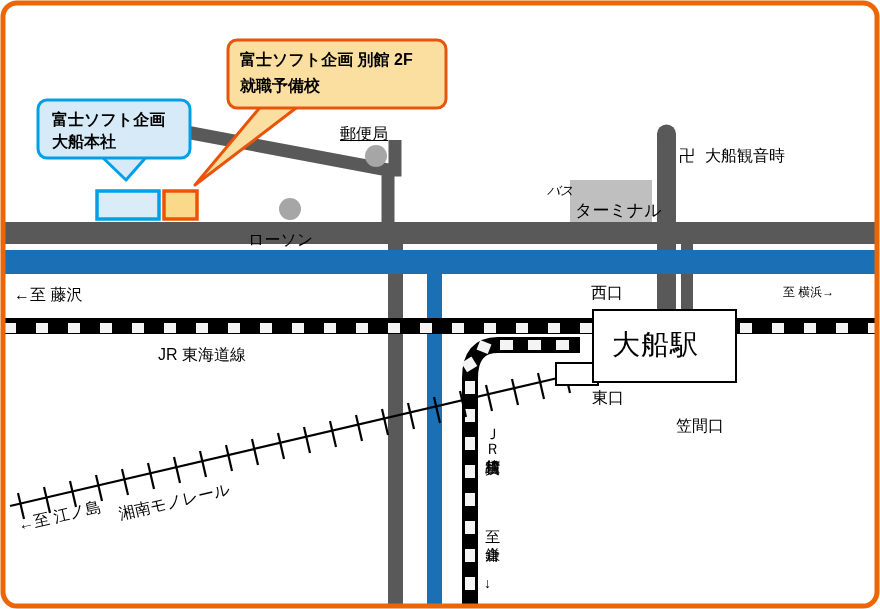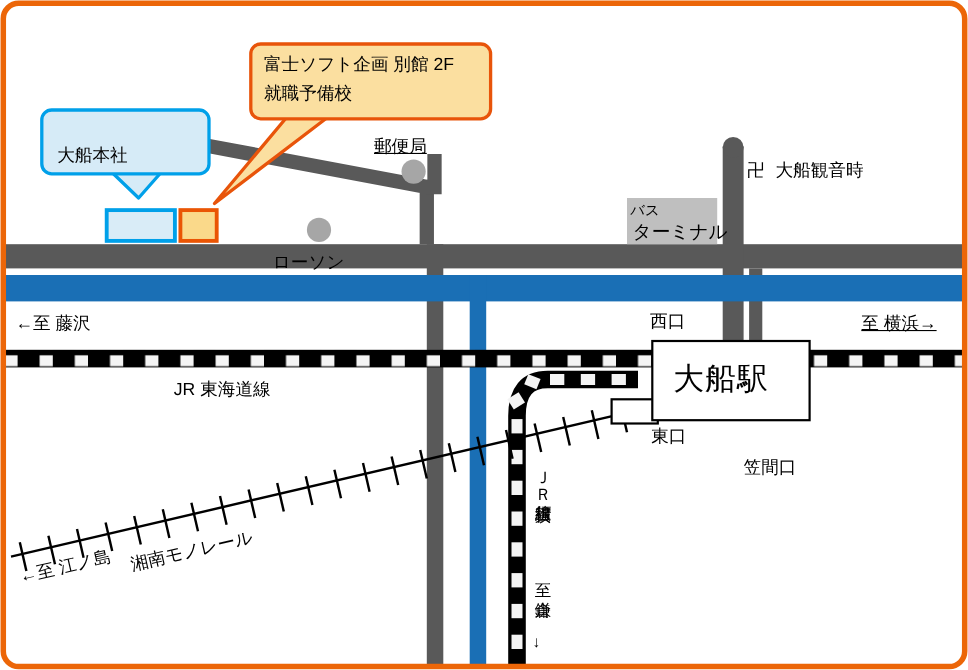--- a/index.html
+++ b/index.html
@@ -18,20 +18,21 @@
     color:#000000;
     white-space:pre;
     line-height:1.25;
   }
   .bubble-text{
     position:absolute;
     font-family:"Liberation Sans","DejaVu Sans",sans-serif;
     color:#000000;
     white-space:pre;
     line-height:1.45;
+    font-weight:bold;
   }
   .vert{
     writing-mode:vertical-rl;
     text-orientation:upright;
     white-space:pre;
   }
   .rot{
     transform-origin:left top;
   }
 </style>
@@ -149,49 +150,50 @@
       <path d="M 195 185 L 262 105 L 300 105 Z" fill="#FBDFA0" stroke="#E8540A" stroke-width="3" stroke-linejoin="round"></path>
       <rect x="228" y="40" width="218" height="68" rx="9" ry="9" fill="#FBDFA0" stroke="#E8540A" stroke-width="3"></rect>
 
       <path d="M 126 180 L 100 155 L 148 155 Z" fill="#D6EBF7" stroke="#00A0E9" stroke-width="3" stroke-linejoin="round"></path>
       <rect x="38" y="100" width="152" height="58" rx="9" ry="9" fill="#D6EBF7" stroke="#00A0E9" stroke-width="3"></rect>
     </g>
 
     <rect x="3" y="3" width="874" height="603" rx="14" ry="14" fill="none" stroke="#EC6608" stroke-width="5"></rect>
   </svg>
 
+  <div class="bubble-text" style="left:52px;top:108px;font-size:16px;">富士ソフト企画</div>
   <div class="bubble-text" style="left:52px;top:130px;font-size:16px;">大船本社</div>
 
   <div class="bubble-text" style="left:240px;top:48px;font-size:16px;">富士ソフト企画 別館 2F</div>
   <div class="bubble-text" style="left:240px;top:74px;font-size:16px;">就職予備校</div>
 
   <div class="lbl" style="left:340px;top:124px;font-size:16px;text-decoration:underline;">郵便局</div>
 
   <div class="lbl" style="left:248px;top:182px;font-size:16px;margin-top:48px;">ローソン</div>
 
-  <div class="lbl" style="left:573px;top:183px;font-size:13px;">バス</div>
+  <div class="lbl" style="left:547px;top:183px;font-size:13px;font-style:italic;">バス</div>
   <div class="lbl" style="left:575px;top:200px;font-size:17px;">ターミナル</div>
 
   <div class="lbl" style="left:679px;top:146px;font-size:16px;">卍</div>
   <div class="lbl" style="left:705px;top:146px;font-size:16px;">大船観音時</div>
 
   <div class="lbl" style="left:612px;top:327px;font-size:28px;letter-spacing:1px;">大船駅</div>
 
   <div class="lbl" style="left:591px;top:283px;font-size:16px;">西口</div>
   <div class="lbl" style="left:592px;top:388px;font-size:16px;">東口</div>
   <div class="lbl" style="left:676px;top:388px;font-size:16px;margin-top:28px;">笠間口</div>
 
   <div class="lbl" style="left:158px;top:345px;font-size:16px;">JR 東海道線</div>
 
   <div class="lbl vert" style="left:483px;top:418px;font-size:15px;height:110px;">ＪＲ横須賀線</div>
 
   <div class="lbl rot" style="left:117px;top:505px;font-size:16px;transform:rotate(-13deg);">湘南モノレール</div>
 
   <div class="lbl" style="left:14px;top:285px;font-size:16px;text-align:right;">←至 藤沢</div>
 
-  <div class="lbl" style="left:783px;top:285px;font-size:16px;text-decoration:underline;">至 横浜→</div>
+  <div class="lbl" style="left:783px;top:285px;font-size:12px;">至 横浜→</div>
 
   <div class="lbl rot" style="left:16px;top:516px;font-size:16px;transform:rotate(-13deg);">←至 江ノ島</div>
 
   <div class="lbl vert" style="left:483px;top:518px;font-size:15px;height:58px;">至 鎌倉</div>
   <div class="lbl" style="left:484px;top:575px;font-size:14px;">↓</div>
 
 </div>
 
 </body></html>

